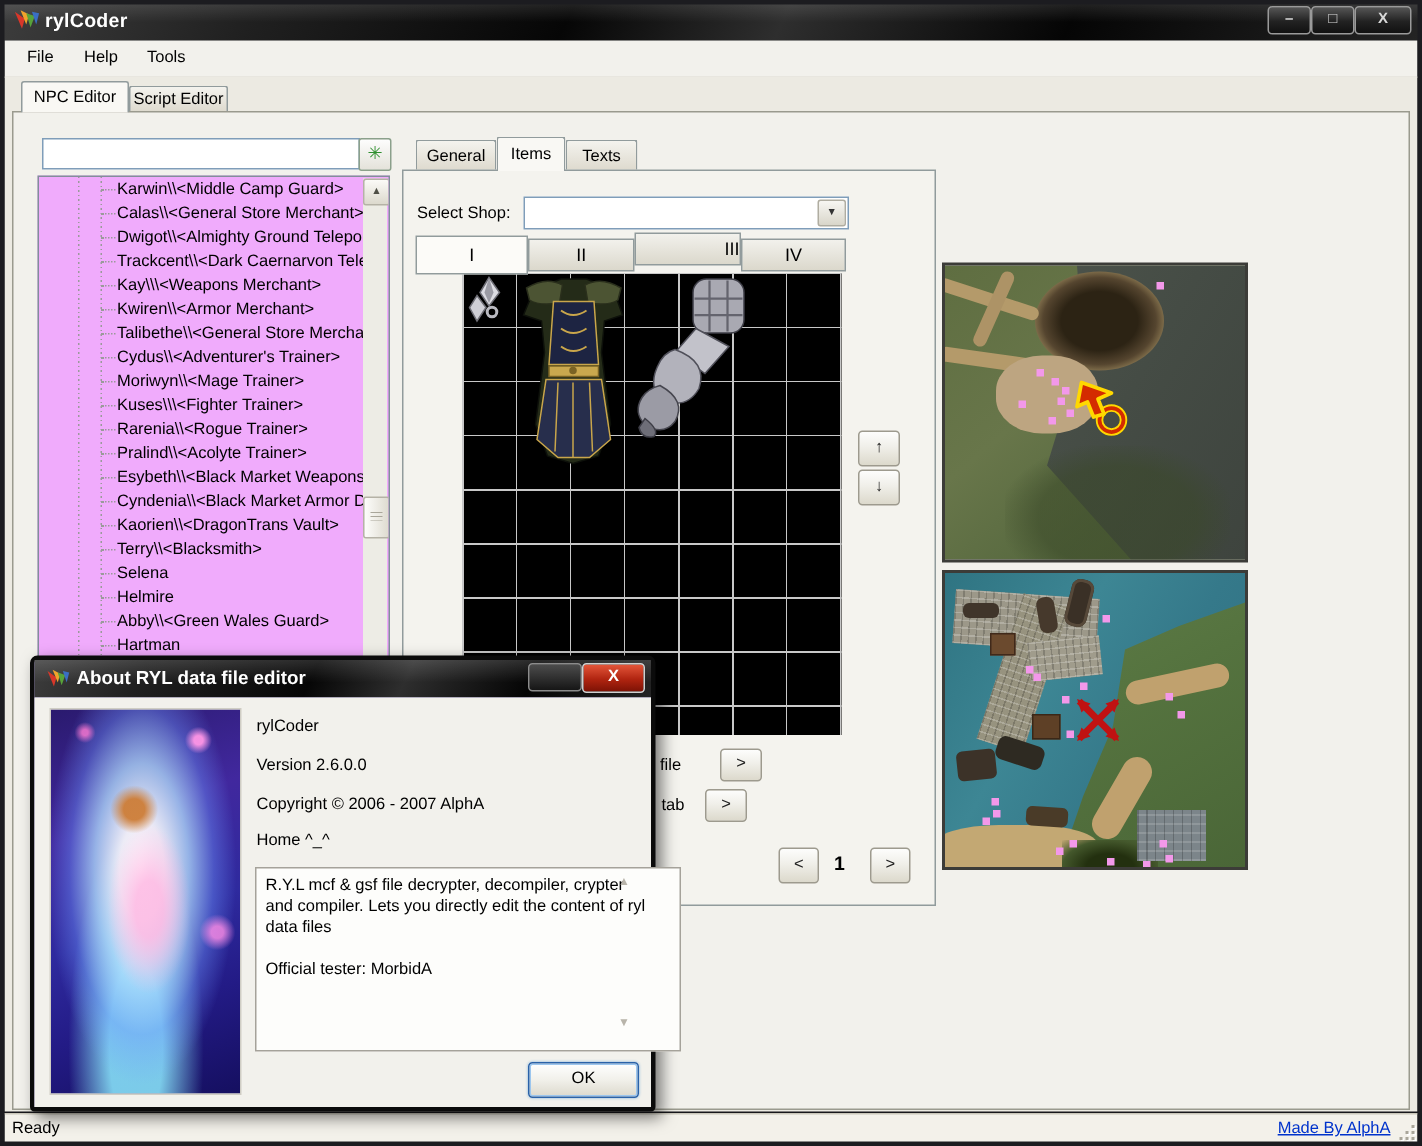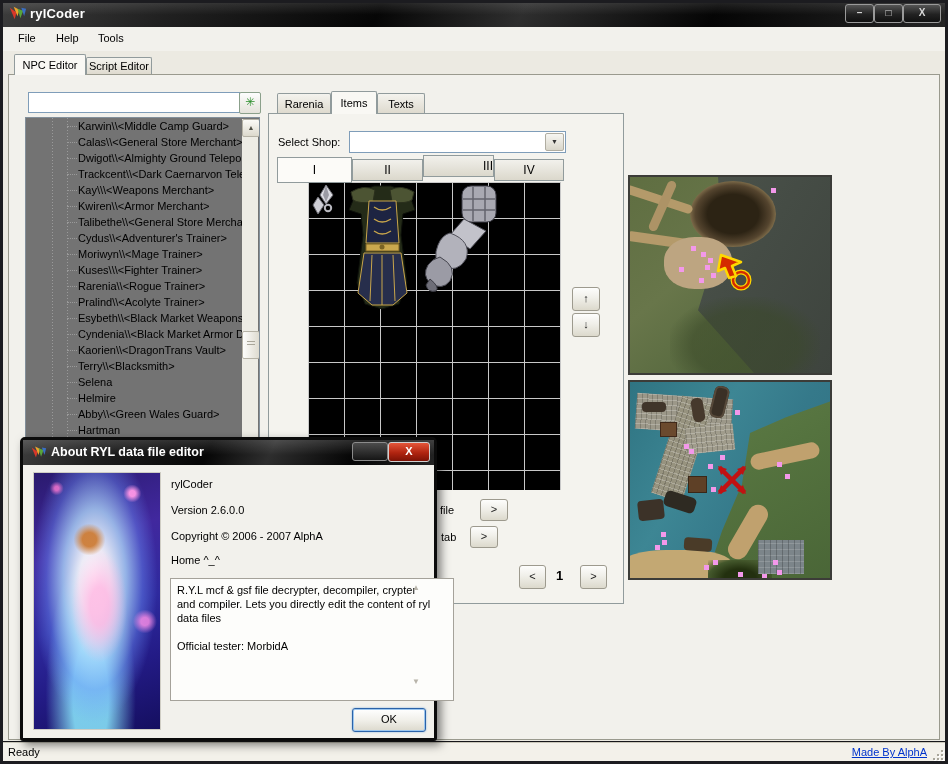--- a/index.html
+++ b/index.html
@@ -25,21 +25,21 @@
     border:1px solid #9a9a8e;}
   .tab{position:absolute;border:1px solid #919b9c;border-bottom:none;background:linear-gradient(180deg,#f4f3ee,#ddd9cd);
     text-align:center;border-radius:2px 2px 0 0;}
   .tab.active{background:#f9f8f4;z-index:3;}
   .fileopened{position:absolute;left:256px;top:58px;color:#000;}
   
   .search-box{position:absolute;left:28px;top:92px;width:204px;height:17px;border:1px solid #7f9db9;background:#fff;
     font-family:inherit;font-size:11px;padding:1px 3px;}
   .green-btn{position:absolute;left:239px;top:92px;width:20px;height:20px;border:1px solid #8ba08b;border-radius:2px;
     background:linear-gradient(180deg,#fdfdfd,#e4e2da);color:#2e8f2e;font-size:12px;line-height:18px;text-align:center;}
-  .tree{position:absolute;left:25px;top:117px;width:233px;height:322px;background:#737373;border:1px solid #828f9a;overflow:hidden;}
+  .tree{position:absolute;left:25px;top:117px;width:233px;height:322px;background:#f0abfc;border:1px solid #828f9a;overflow:hidden;}
   .tree-inner{position:absolute;left:0;top:0;right:17px;bottom:0;}
   .tree-inner::before{content:"";position:absolute;left:26px;top:0;bottom:0;width:1px;
     background:repeating-linear-gradient(180deg,#9a9a9a 0 1px,transparent 1px 3px);}
   .tree-inner::after{content:"";position:absolute;left:41px;top:0;bottom:0;width:1px;
     background:repeating-linear-gradient(180deg,#9a9a9a 0 1px,transparent 1px 3px);}
   .tree-row{position:relative;height:16px;line-height:16px;white-space:nowrap;padding-left:52px;}
   .tree-row .stub{position:absolute;left:41px;top:8px;width:10px;border-top:1px dotted #9a9a9a;}
   .sb{position:absolute;top:1px;right:1px;bottom:1px;width:16px;background:#edece5;}
   .sb-btn{position:absolute;left:0;width:16px;height:16px;border:1px solid #b5b2a6;border-radius:2px;
     background:linear-gradient(180deg,#fbfaf7,#dcd9cd);font-size:7px;text-align:center;line-height:15px;color:#4f4f46;}
@@ -201,21 +201,21 @@
         <div class="tree-row">
           <span class="stub"></span><span class="tree-label">Hartman</span>
         </div>
       </div>
     <div class="sb">
       <div class="sb-btn" style="top:0;">▲</div>
       <div class="sb-thumb"></div>
     </div>
   </div>
 
-  <div class="tab" style="left:277px;top:93px;width:52px;height:20px;line-height:20px;">Rarenia</div>
+  <div class="tab" style="left:277px;top:93px;width:52px;height:20px;line-height:20px;">General</div>
   <div class="tab active" style="left:331px;top:91px;width:44px;height:22px;line-height:22px;">Items</div>
   <div class="tab" style="left:377px;top:93px;width:46px;height:20px;line-height:20px;">Texts</div>
 
   <div class="panel"></div>
 
   <span class="label" style="left:278px;top:136px;">Select Shop:</span>
   <div class="combo">
     <span></span>
     <div class="dd">▼</div>
   </div>

